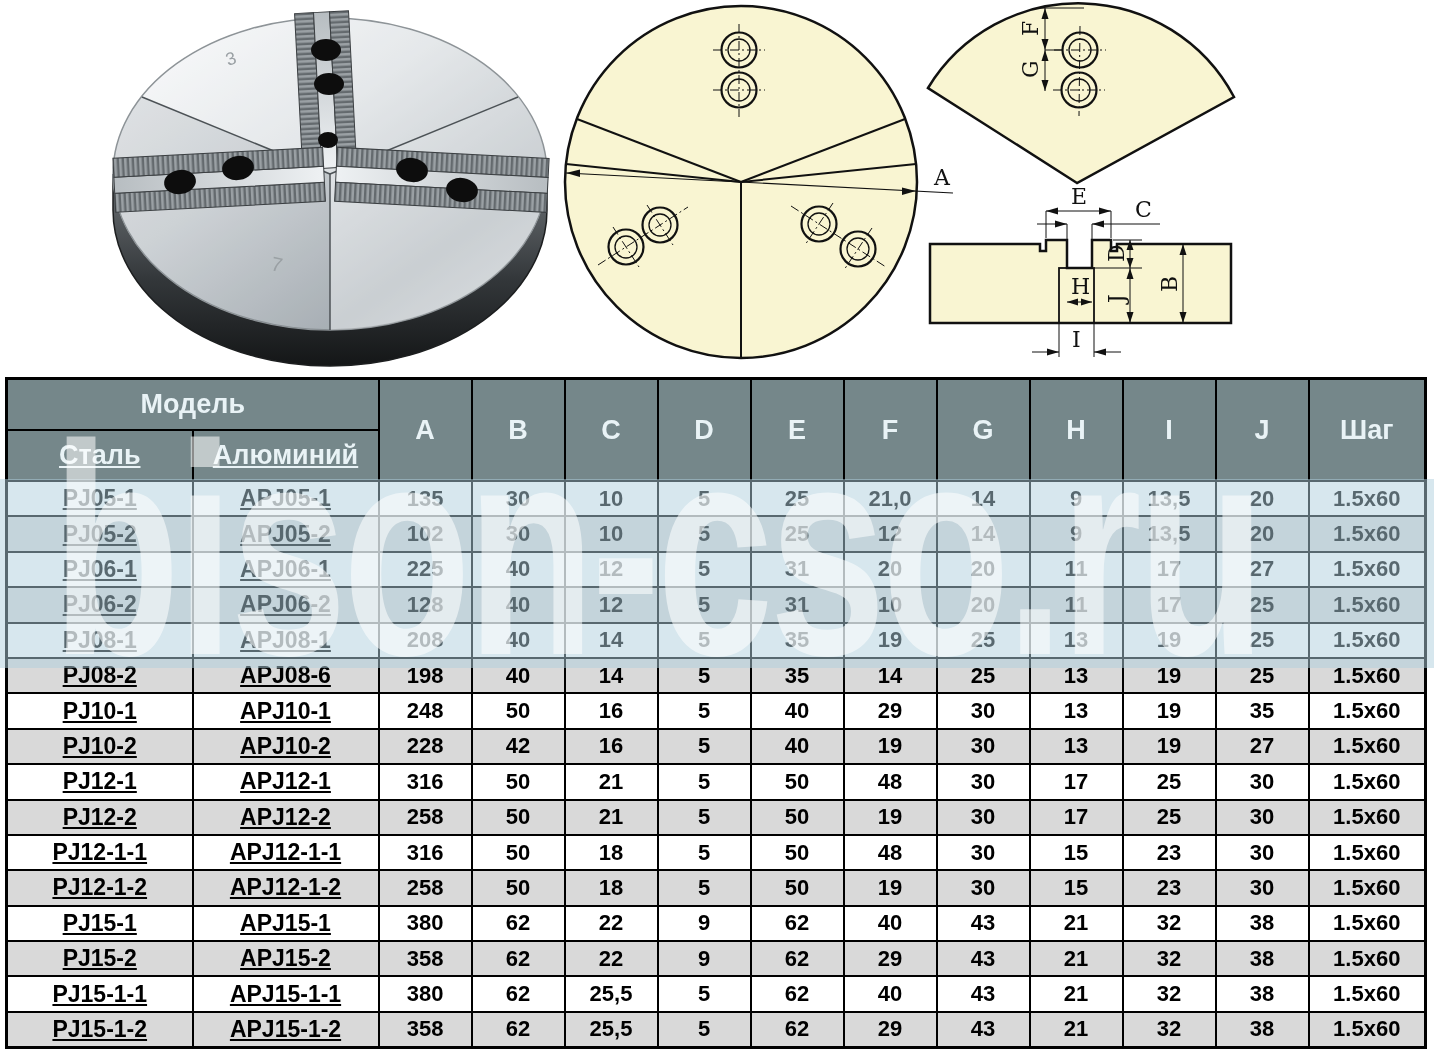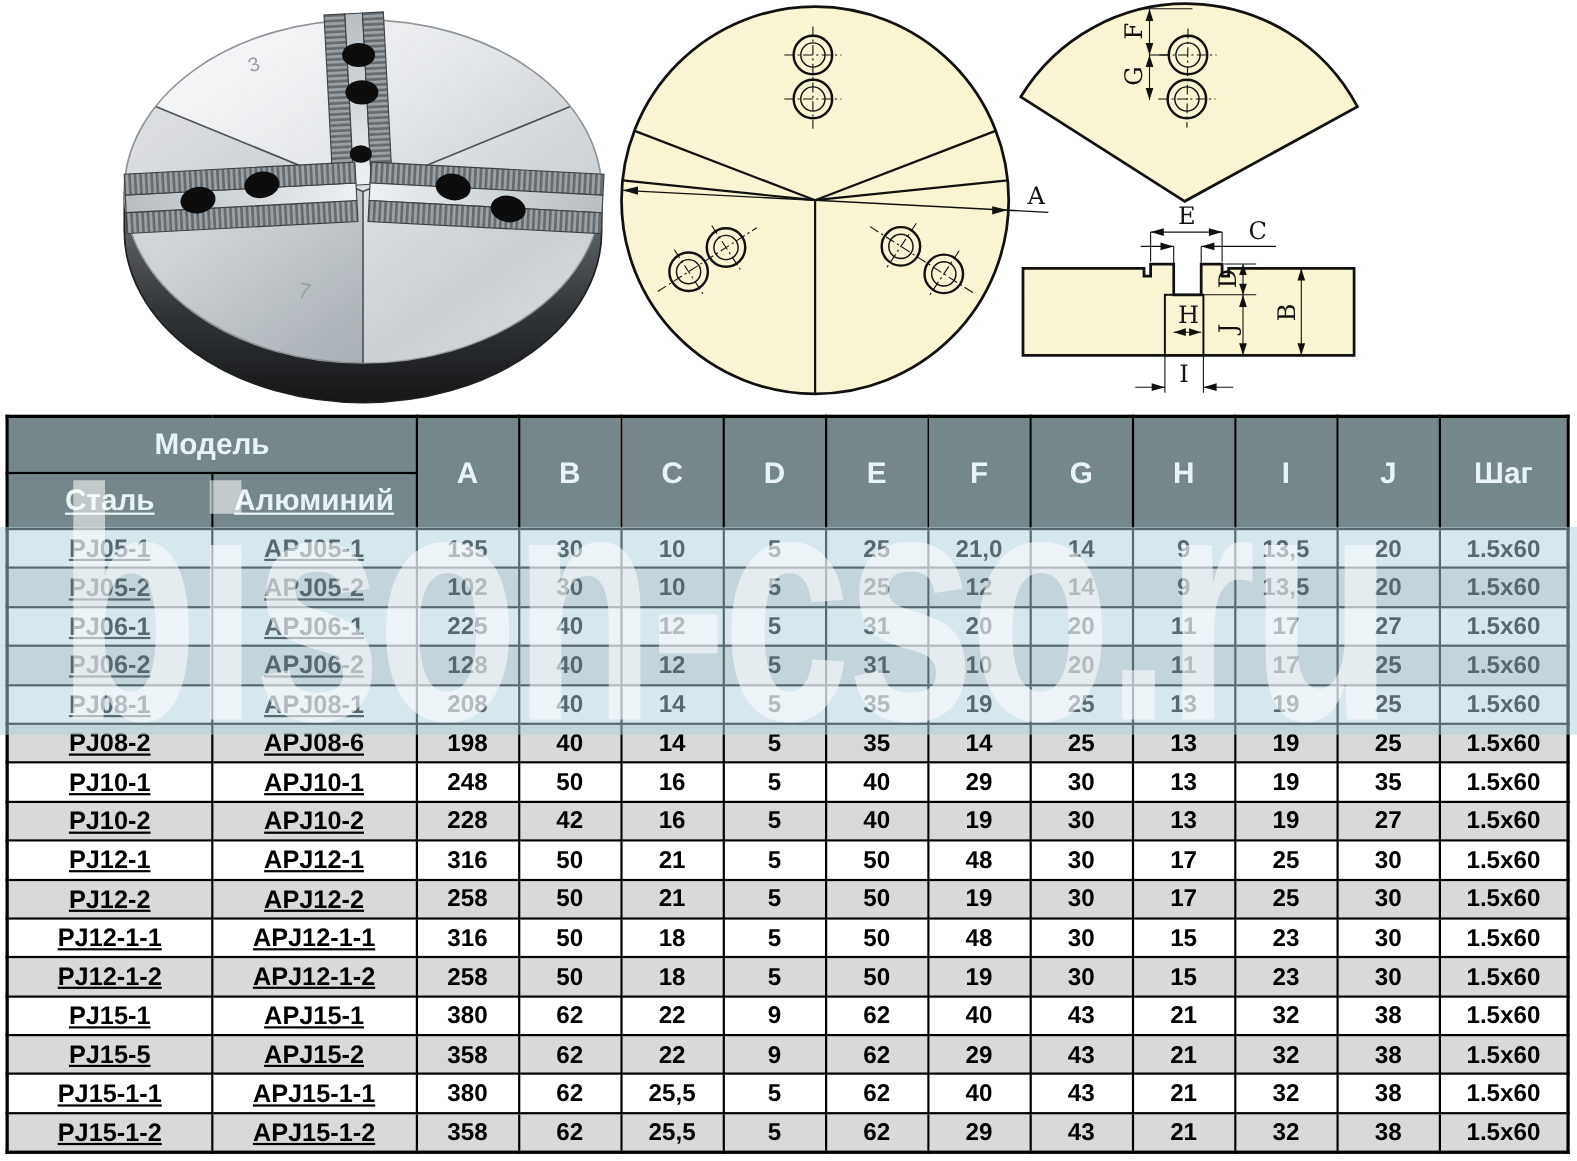--- a/index.html
+++ b/index.html
@@ -490,21 +490,21 @@
         <td>9</td>
         <td>62</td>
         <td>40</td>
         <td>43</td>
         <td>21</td>
         <td>32</td>
         <td>38</td>
         <td>1.5x60</td>
       </tr>
       <tr class="band-gray">
-        <td class="mcell">PJ15-5</td>
+        <td class="mcell">PJ15-2</td>
         <td class="mcell">APJ15-2</td>
         <td>358</td>
         <td>62</td>
         <td>22</td>
         <td>9</td>
         <td>62</td>
         <td>29</td>
         <td>43</td>
         <td>21</td>
         <td>32</td>

